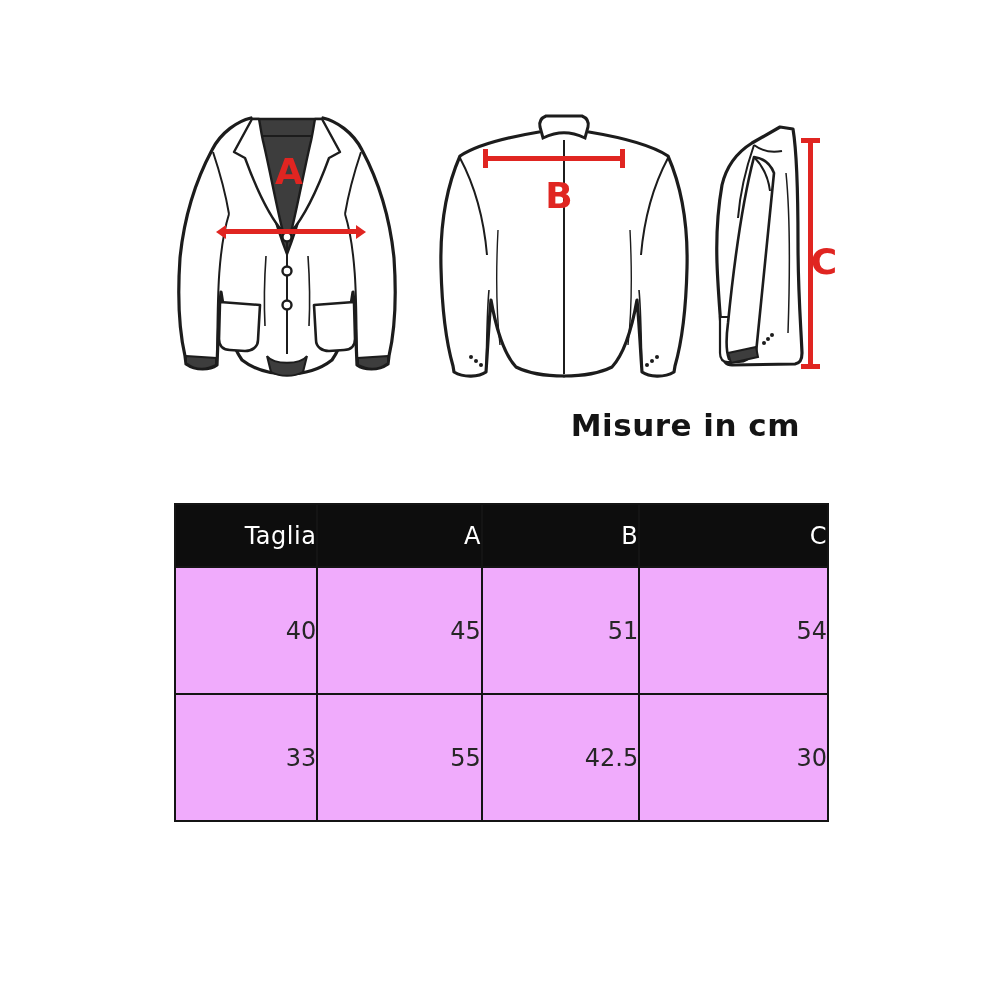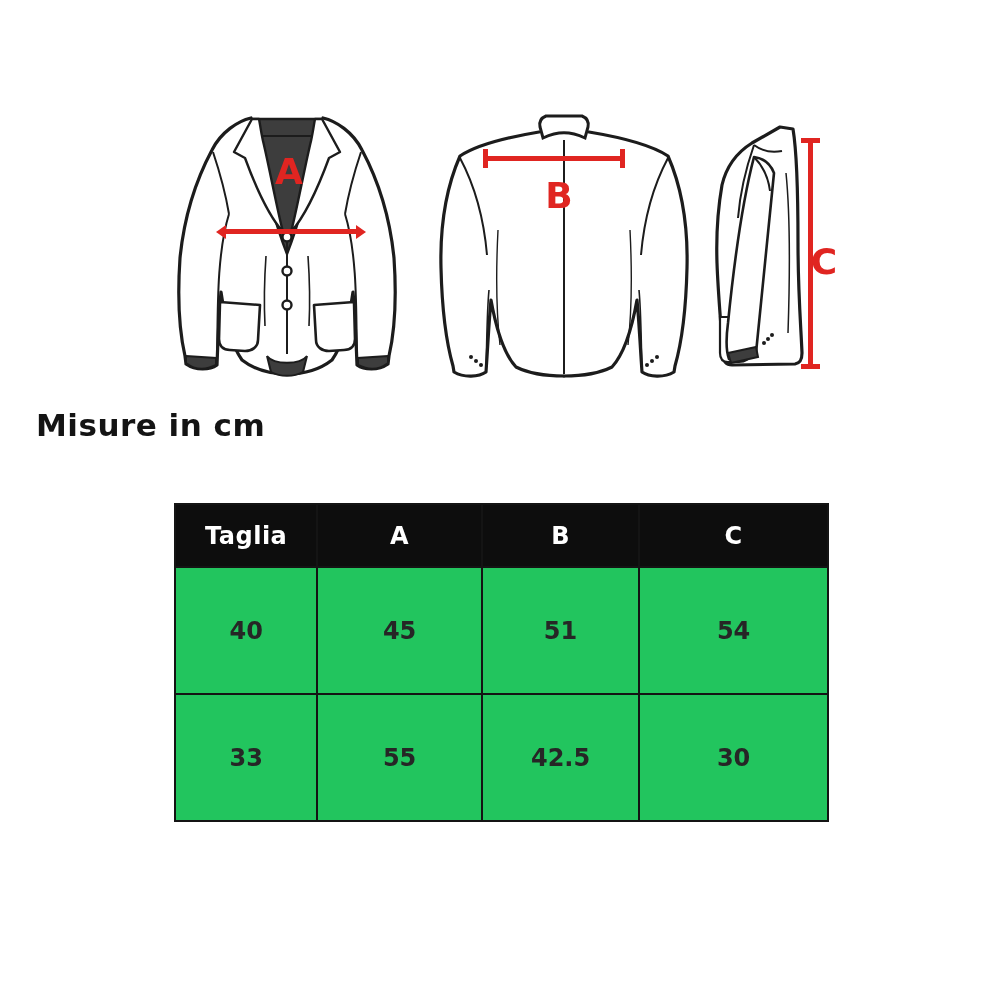--- a/index.html
+++ b/index.html
@@ -43,39 +43,38 @@
   .cap-ends-v::before{top:-1px;}
   .cap-ends-v::after{bottom:-1px;}
 
   .dim-label{
     position:absolute;transform:translate(-50%,-50%);
     color:var(--accent);font-weight:bold;font-size:36px;line-height:1;
   }
 
   .page-title{
     position:absolute;left:0;top:407px;width:800px;
-    text-align:left;font-size:31px;font-weight:bold;color:#141414;
+    text-align:right;font-size:31px;font-weight:bold;color:#141414;
     letter-spacing:.5px;
-    padding-left:36px;
   }
 
   table.size-table{
     position:absolute;left:174px;top:503px;width:655px;height:319px;
     border-collapse:collapse;table-layout:fixed;
   }
   .size-table th,.size-table td{
-    border:2px solid #141414;text-align:center;vertical-align:middle;
-    font-weight:bold;padding:0;
+    border:2px solid #141414;text-align:right;vertical-align:middle;
+    font-weight:normal;padding:0;
   }
   .size-table thead th{
     background:var(--header-bg);color:var(--header-fg);
     border-color:#141414;height:63px;font-size:24px;letter-spacing:.5px;
   }
   .size-table tbody td{
-    background:#22c55e;color:#262626;height:64px;font-size:24px;
+    background:#f0abfc;color:#262626;height:64px;font-size:24px;
   }
 </style>
 </head>
 <body>
 
 <div class="fig" style="left:166px;top:106px;width:242px;height:284px">
   <svg viewBox="0 0 242 284">
     <defs>
       <g id="frontHalf">
         <path d="M 85,12 C 72,15 55,26 46,44 C 30,74 18,112 14,152 C 11,196 14,228 19,250 L 20,258 C 30,265 44,264 51,259 C 52,232 53,207 55,186 C 59,214 66,240 76,254 C 90,265 108,268 121,268" fill="#ffffff" stroke="#1c1c1c" stroke-width="3.2" stroke-linejoin="round" stroke-linecap="round"></path>

